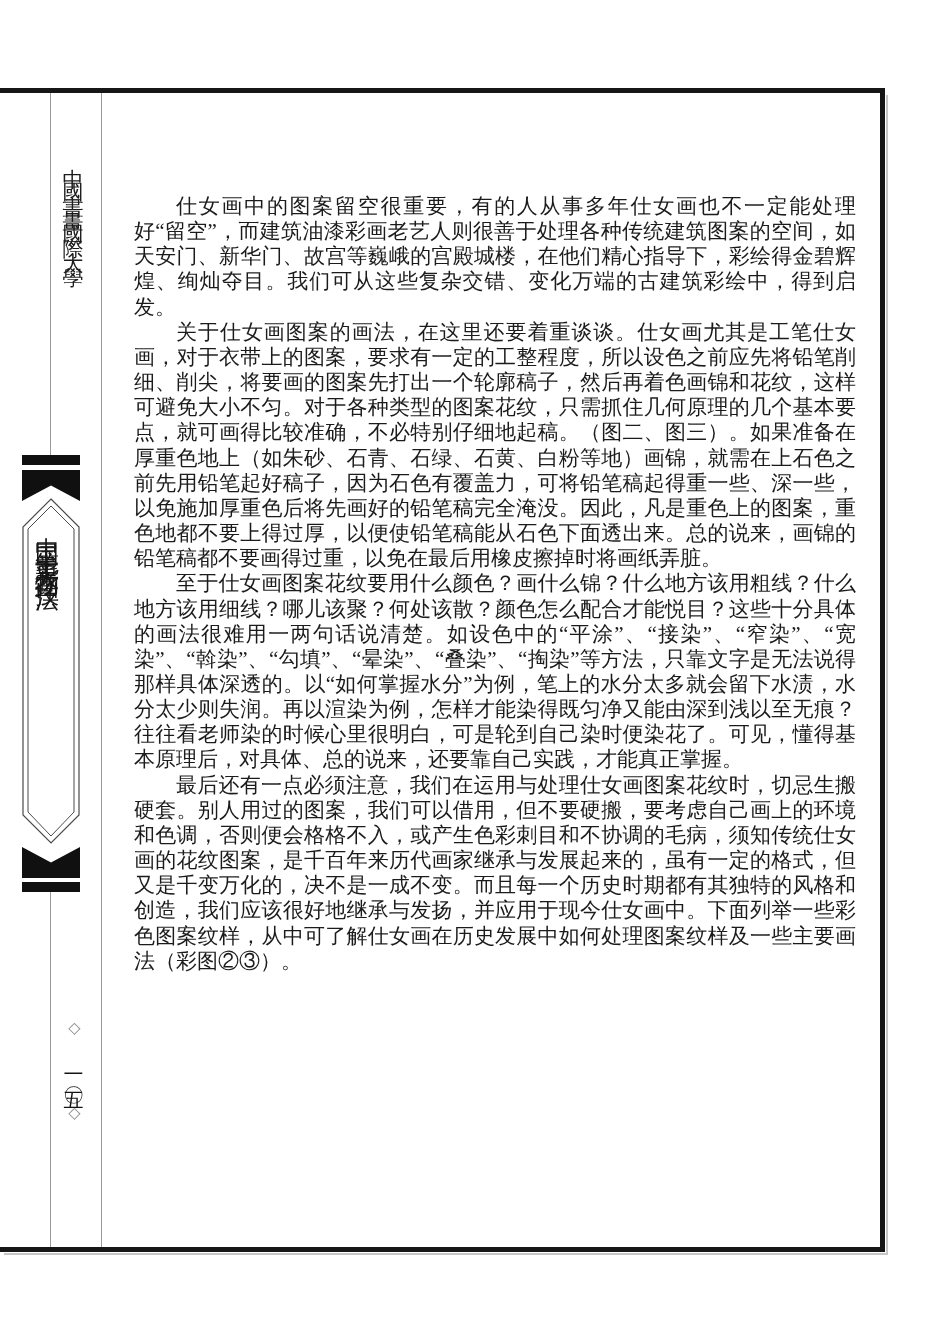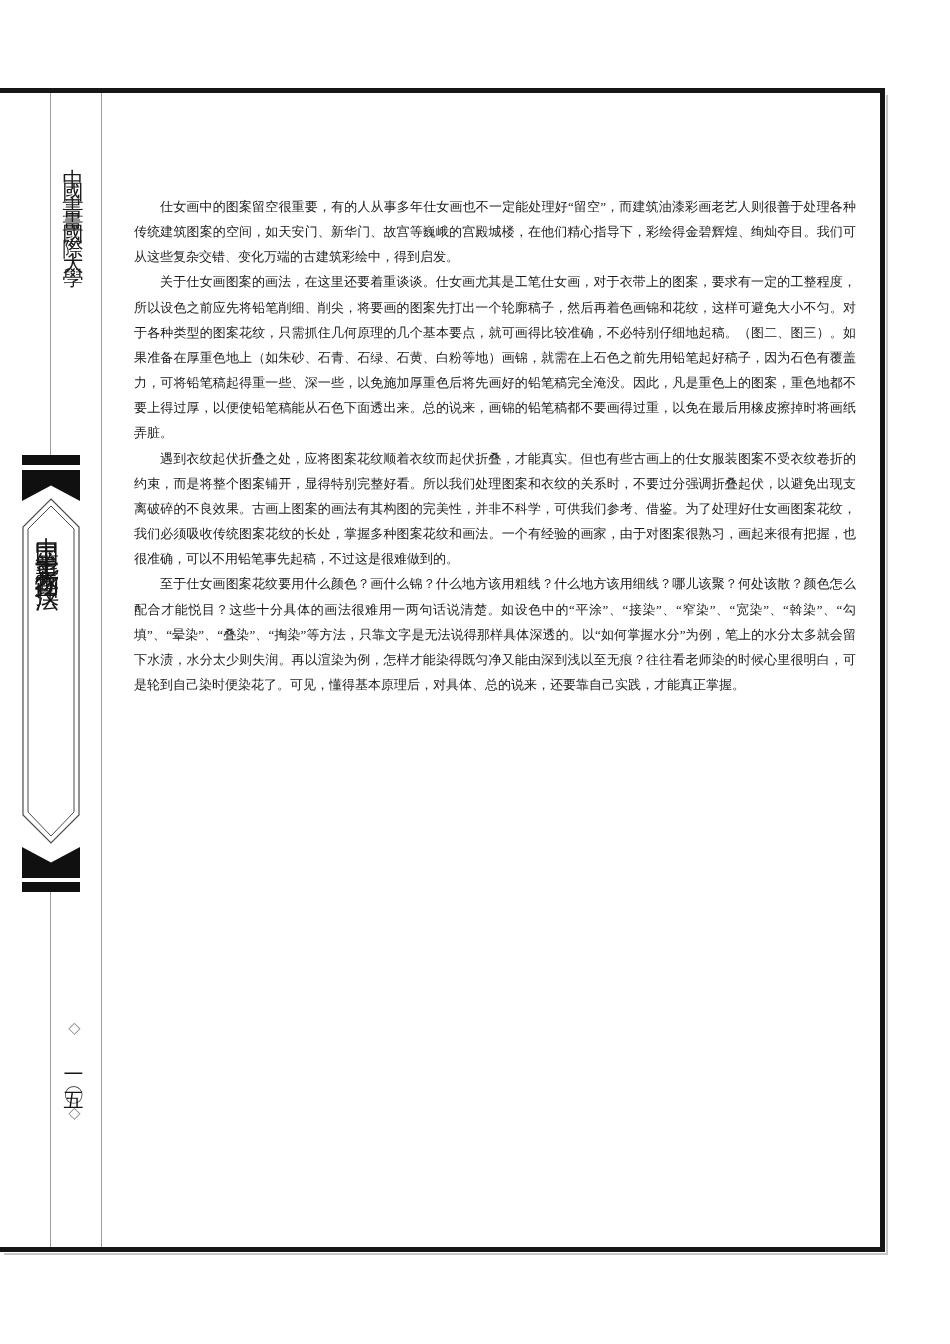--- a/index.html
+++ b/index.html
@@ -71,21 +71,21 @@
     text-align: center;
   }
   .folio-orn { font-size: 16px; color: #8f8f8f; }
   .folio-num { font-size: 20px; letter-spacing: 6px; margin-top: 10px; margin-bottom: 4px; color: #141414; }
 
   
   .content {
     position: absolute;
     left: 134px; top: 194px;
     width: 722px;
-    font-size: 13px;
+    font-size: 21px;
     line-height: 25.15px;
     text-align: justify;
     color: #1b1b1b;
   }
   .content p { margin: 0; text-indent: 2em; }
 </style>
 </head>
 <body>
 
 <div class="page">
@@ -114,17 +114,17 @@
 
   <div class="folio">
     <span class="folio-orn">◇</span>
     <span class="folio-num">一〇五</span>
     <span class="folio-orn">◇</span>
   </div>
 
   <div class="content">
     <p>仕女画中的图案留空很重要，有的人从事多年仕女画也不一定能处理好“留空”，而建筑油漆彩画老艺人则很善于处理各种传统建筑图案的空间，如天安门、新华门、故宫等巍峨的宫殿城楼，在他们精心指导下，彩绘得金碧辉煌、绚灿夺目。我们可从这些复杂交错、变化万端的古建筑彩绘中，得到启发。</p>
     <p>关于仕女画图案的画法，在这里还要着重谈谈。仕女画尤其是工笔仕女画，对于衣带上的图案，要求有一定的工整程度，所以设色之前应先将铅笔削细、削尖，将要画的图案先打出一个轮廓稿子，然后再着色画锦和花纹，这样可避免大小不匀。对于各种类型的图案花纹，只需抓住几何原理的几个基本要点，就可画得比较准确，不必特别仔细地起稿。（图二、图三）。如果准备在厚重色地上（如朱砂、石青、石绿、石黄、白粉等地）画锦，就需在上石色之前先用铅笔起好稿子，因为石色有覆盖力，可将铅笔稿起得重一些、深一些，以免施加厚重色后将先画好的铅笔稿完全淹没。因此，凡是重色上的图案，重色地都不要上得过厚，以便使铅笔稿能从石色下面透出来。总的说来，画锦的铅笔稿都不要画得过重，以免在最后用橡皮擦掉时将画纸弄脏。</p>
-    <p>遇到衣纹起伏折叠之处，应将图案花纹顺着衣纹而起伏折叠，才能真实。但也有些古画上的仕女服装图案不受衣纹卷折的约束，而是将整个图案铺开，显得特别完整好看。所以我们处理图案和衣纹的关系时，不要过分强调折叠起伏，以避免出现支离破碎的不良效果。古画上图案的画法有其构图的完美性，并非不科学，可供我们参考、借鉴。为了处理好仕女画图案花纹，我们必须吸收传统图案花纹的长处，掌握多种图案花纹和画法。一个有经验的画家，由于对图案很熟习，画起来很有把握，也很准确，可以不用铅笔事先起稿，不过这是很难做到的。</p>
     <p>至于仕女画图案花纹要用什么颜色？画什么锦？什么地方该用粗线？什么地方该用细线？哪儿该聚？何处该散？颜色怎么配合才能悦目？这些十分具体的画法很难用一两句话说清楚。如设色中的“平涂”、“接染”、“窄染”、“宽染”、“斡染”、“勾填”、“晕染”、“叠染”、“掏染”等方法，只靠文字是无法说得那样具体深透的。以“如何掌握水分”为例，笔上的水分太多就会留下水渍，水分太少则失润。再以渲染为例，怎样才能染得既匀净又能由深到浅以至无痕？往往看老师染的时候心里很明白，可是轮到自己染时便染花了。可见，懂得基本原理后，对具体、总的说来，还要靠自己实践，才能真正掌握。</p>
+    <p>最后还有一点必须注意，我们在运用与处理仕女画图案花纹时，切忌生搬硬套。别人用过的图案，我们可以借用，但不要硬搬，要考虑自己画上的环境和色调，否则便会格格不入，或产生色彩刺目和不协调的毛病，须知传统仕女画的花纹图案，是千百年来历代画家继承与发展起来的，虽有一定的格式，但又是千变万化的，决不是一成不变。而且每一个历史时期都有其独特的风格和创造，我们应该很好地继承与发扬，并应用于现今仕女画中。下面列举一些彩色图案纹样，从中可了解仕女画在历史发展中如何处理图案纹样及一些主要画法（彩图②③）。</p>
   </div>
 
 </div>
 
 </body></html>

